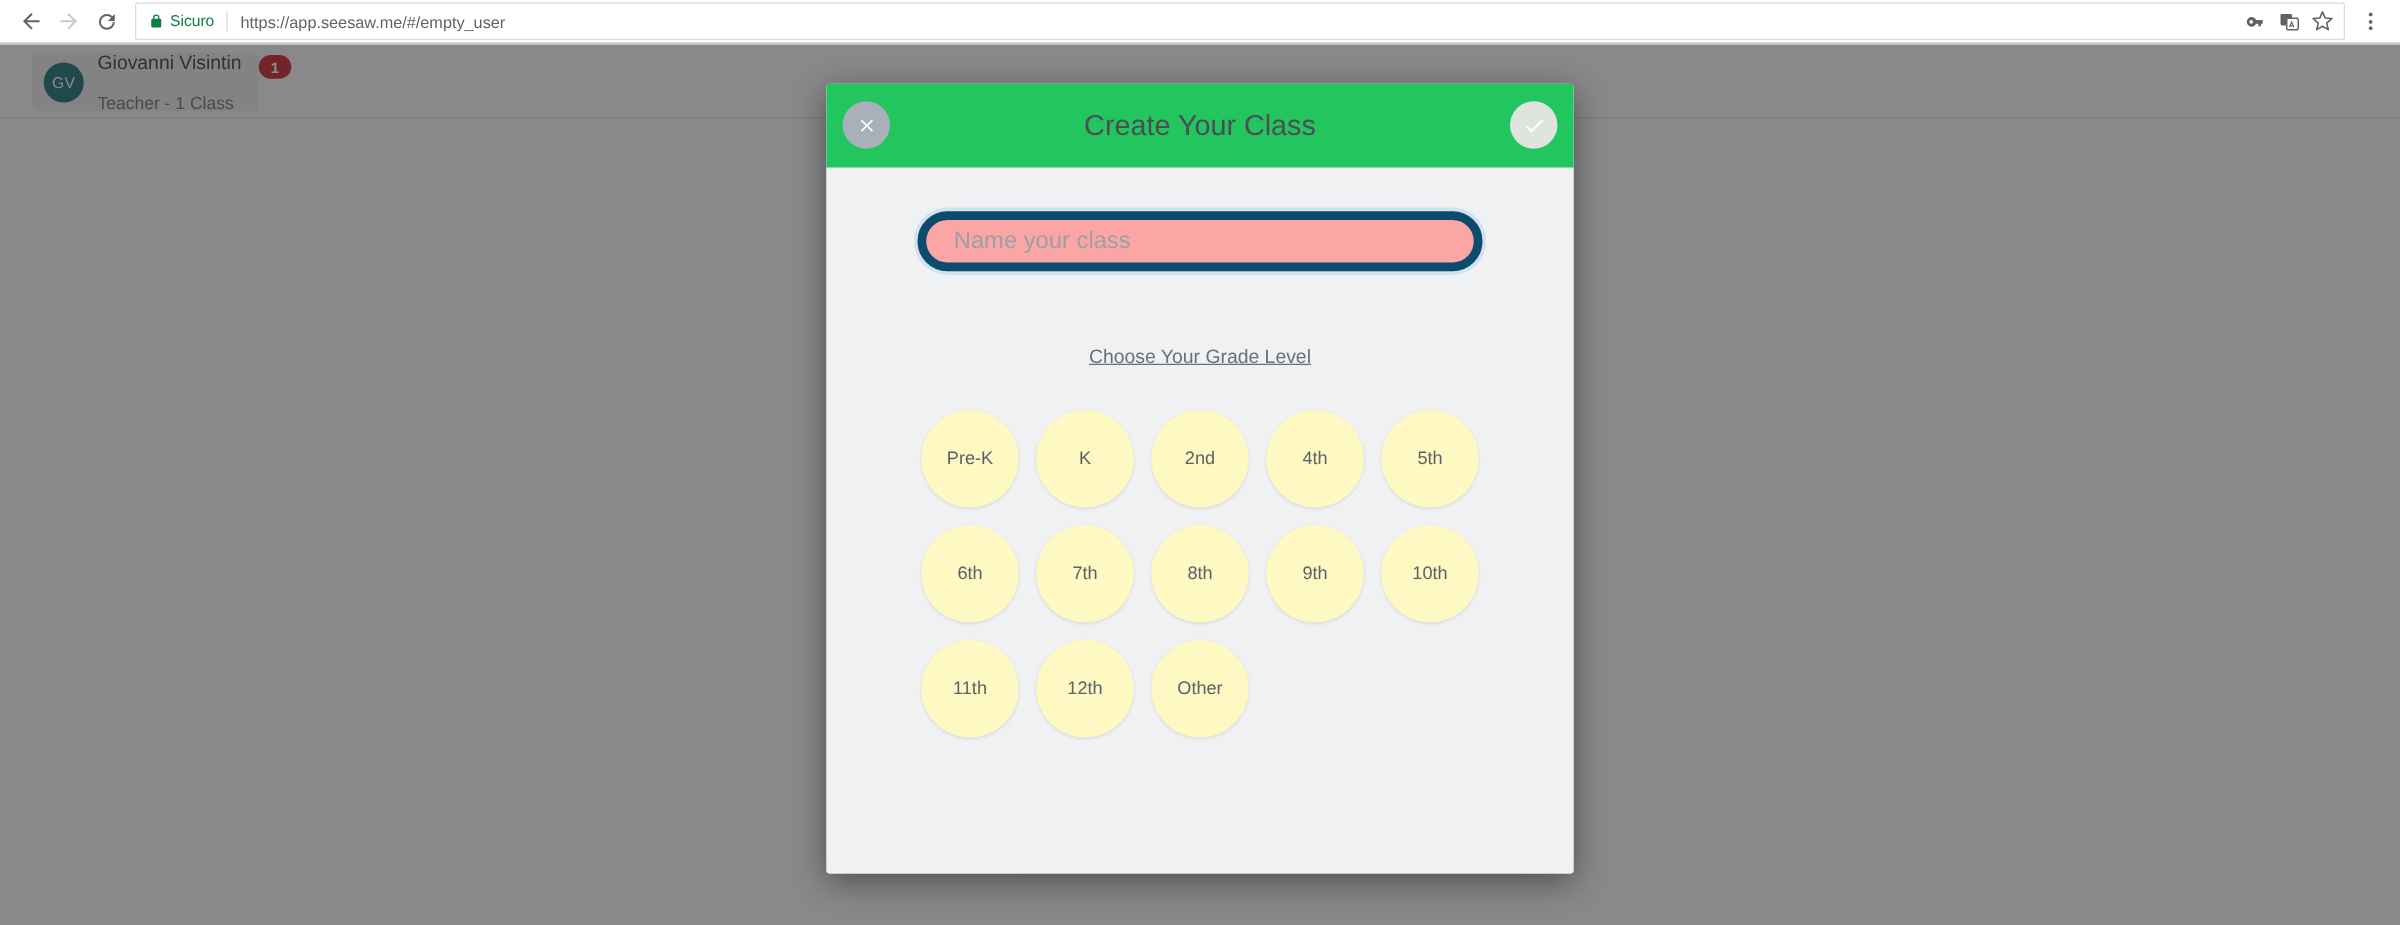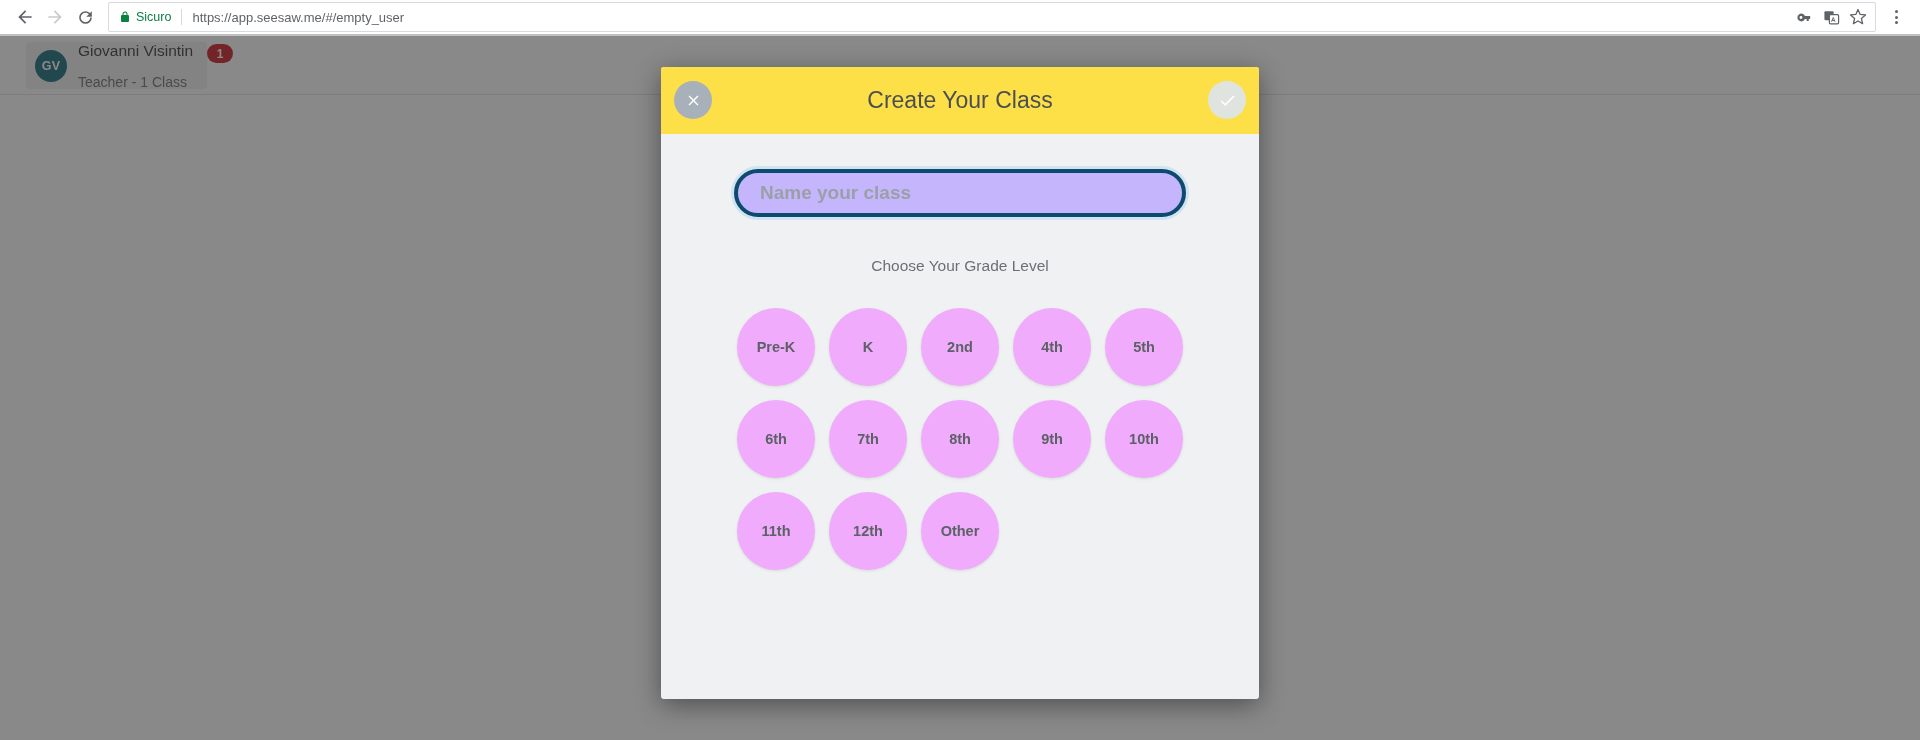--- a/index.html
+++ b/index.html
@@ -125,21 +125,21 @@
     padding: 0 14px 0 9px;
     border-radius: 4px;
     background: #f1f1f1;
   }
   .avatar {
     width: 32px; height: 32px;
     border-radius: 50%;
     background: #1a6e7e;
     color: #ffffff;
     font-size: 12.5px;
-    font-weight: bold;
+    font-weight: normal;
     letter-spacing: .3px;
     display: flex;
     align-items: center;
     justify-content: center;
     flex: none;
     text-align: right;
   }
   .profile-text { display: flex; flex-direction: column; gap: 14px; }
   .profile-name {
     font-size: 15.5px;
@@ -182,21 +182,21 @@
     background: #f0f1f3;
     border-radius: 3px;
     box-shadow: 0 6px 26px rgba(0,0,0,0.42);
     overflow: hidden;
   }
 
   .modal-header {
     position: relative;
     width: 100%;
     height: 67px;
-    background: #fde047;
+    background: #22c55e;
     display: flex;
     align-items: center;
     justify-content: center;
   }
   .modal-title {
     font-size: 23px;
     color: #4b4f54;
     font-weight: normal;
   }
 
@@ -224,62 +224,62 @@
   }
 
   .name-field-wrap {
     width: 452px;
     margin: 0 auto;
   }
   .name-field {
     width: 452px;
     height: 48px;
     border-radius: 24px;
-    border: 4px solid #0c4a6e;
-    background: #c4b5fd;
+    border: 7px solid #0c4a6e;
+    background: #fca5a5;
     outline: none;
     padding: 0 22px;
     font-family: "Liberation Sans", sans-serif;
     font-size: 19px;
     color: #4b4f54;
     box-shadow: 0 0 0 3px rgba(140,195,240,0.30);
-    font-weight: bold;
   }
   .name-field::placeholder { color: #9aa0a6; }
 
   .grade-label {
-    margin-top: 40px;
+    margin-top: 60px;
     text-align: center;
     font-size: 15.5px;
     color: #6b7075;
+    text-decoration: underline;
   }
 
   .grade-grid {
     margin: 26px auto 0;
     width: 460px;
     display: grid;
     grid-template-columns: repeat(5, 92px);
     grid-auto-rows: 92px;
     justify-content: center;
   }
   .grade-cell {
     width: 92px; height: 92px;
     display: flex;
     align-items: center;
     justify-content: center;
   }
   .grade-circle {
     width: 78px; height: 78px;
     border-radius: 50%;
-    background: #f0abfc;
+    background: #fef9c3;
     border: none;
     box-shadow: 0 1px 3px rgba(0,0,0,0.10);
     font-family: "Liberation Sans", sans-serif;
     font-size: 14.5px;
-    font-weight: bold;
+    font-weight: normal;
     color: #5c6166;
     cursor: pointer;
     display: flex;
     align-items: center;
     justify-content: center;
   }
 </style>
 </head>
 <body>
 

